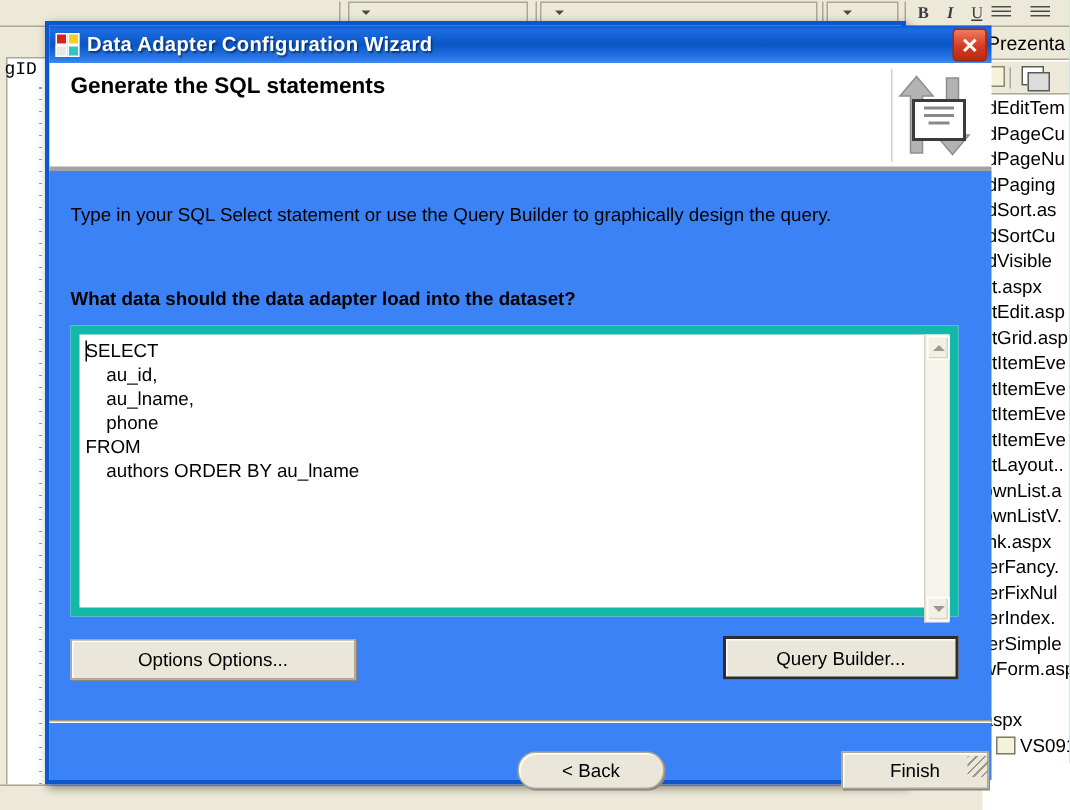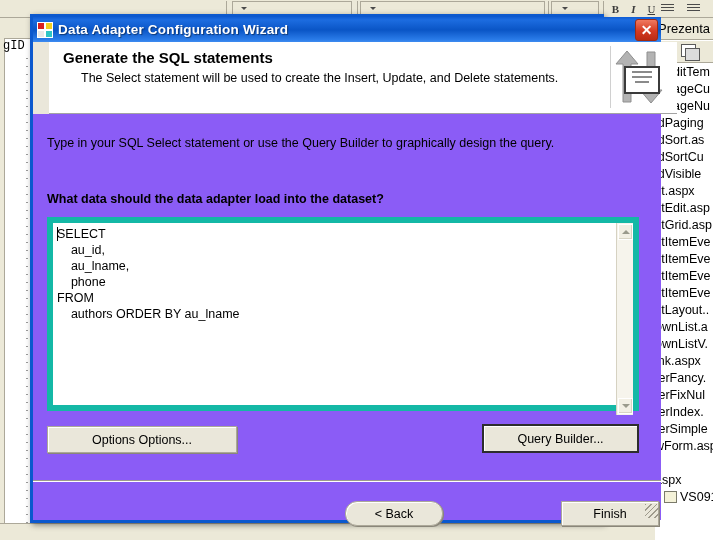--- a/index.html
+++ b/index.html
@@ -66,32 +66,32 @@
               font-family:"Liberation Sans",sans-serif;text-shadow:1px 1px 1px rgba(0,0,0,.45);
               white-space:nowrap;letter-spacing:.2px;}
   #close-btn{position:absolute;right:3px;top:2px;width:21px;height:20px;
              background:linear-gradient(to bottom,#F07A60,#D43A21 55%,#B92B14);
              border:1px solid #9e2a12;border-radius:3px;cursor:pointer;
              display:flex;align-items:center;justify-content:center;
              color:#ffffff;font-size:14px;font-weight:bold;line-height:1;
              font-family:"Liberation Sans",sans-serif;}
 
   
-  #hdr{position:absolute;left:16px;top:25px;width:628px;height:72px;background:#FFFFFF;
-       border-bottom:1px solid #a3a3a3;box-sizing:border-box;}
+  #hdr{position:absolute;left:0;top:25px;width:628px;height:72px;background:#FFFFFF;
+       border-bottom:3px solid #a3a3a3;box-sizing:border-box;}
   #hdr-title{position:absolute;left:14px;top:7px;font-size:15px;font-weight:bold;color:#000;}
   #hdr-sub{position:absolute;left:32px;top:28px;width:530px;font-size:12.5px;color:#000;line-height:16px;}
   #hdr-icon-box{position:absolute;right:10px;top:4px;width:56px;height:62px;
                 border-left:1px solid #D0D0D0;}
   #sheet{position:absolute;left:13px;top:20px;width:32px;height:24px;background:#ffffff;
          border:2px solid #3b3b3b;}
   #sheet i{display:block;height:2px;background:#8a8a8a;margin:3px auto 0 auto;}
 
   
-  #bdy{position:absolute;left:0;top:97px;width:628px;height:406px;background:#8b5cf6;text-decoration:underline;}
+  #bdy{position:absolute;left:0;top:97px;width:628px;height:406px;background:#3b82f6;text-decoration:underline;}
   #instr{position:absolute;left:14px;top:22px;font-size:12.5px;color:#000;}
   #question{position:absolute;left:14px;top:78px;font-size:12.5px;font-weight:bold;color:#000;}
 
   
   #sqlbox{position:absolute;left:14px;top:103px;width:592px;height:194px;background:#FFFFFF;
           border:6px solid #14b8a6;box-sizing:border-box;}
   #sqltext{position:absolute;left:4px;top:3px;width:555px;font-size:12.5px;color:#000;
            line-height:16px;white-space:pre;font-family:"Liberation Sans",sans-serif;}
   #sqlcaret{position:absolute;left:4px;top:4px;width:1px;height:14px;background:#000;}
   #vscroll{position:absolute;right:0px;top:0px;width:17px;height:192px;background:#F6F4EC;
@@ -221,21 +221,20 @@
       <div style="position:absolute;left:8px;top:0;width:8px;height:8px;background:#F2D020;border:1px solid #fff;box-sizing:border-box;"></div>
       <div style="position:absolute;left:0;top:8px;width:8px;height:8px;background:#E8E8E8;border:1px solid #fff;box-sizing:border-box;"></div>
       <div style="position:absolute;left:8px;top:8px;width:8px;height:8px;background:#2EC5C5;border:1px solid #fff;box-sizing:border-box;"></div>
     </div>
     <div id="title-text">Data Adapter Configuration Wizard</div>
     <div id="close-btn">✕</div>
   </div>
 
   <div id="hdr">
     <div id="hdr-title">Generate the SQL statements</div>
-    <div id="hdr-sub">The Select statement will be used to create the Insert, Update, and Delete statements.</div>
     <div id="hdr-icon-box">
       <svg width="56" height="62" viewBox="0 0 56 62" aria-hidden="true">
         <g fill="#B3B3B3" stroke="#8f8f8f" stroke-width="1">
           <path d="M12 56 L12 18 L5 18 L16 5 L27 18 L20 18 L20 56 Z"></path>
           <path d="M36 6 L36 44 L29 44 L40 57 L51 44 L44 44 L44 6 Z"></path>
         </g>
       </svg>
       <div id="sheet">
           <i style="width:20px;"></i>
           <i style="width:20px;"></i>

